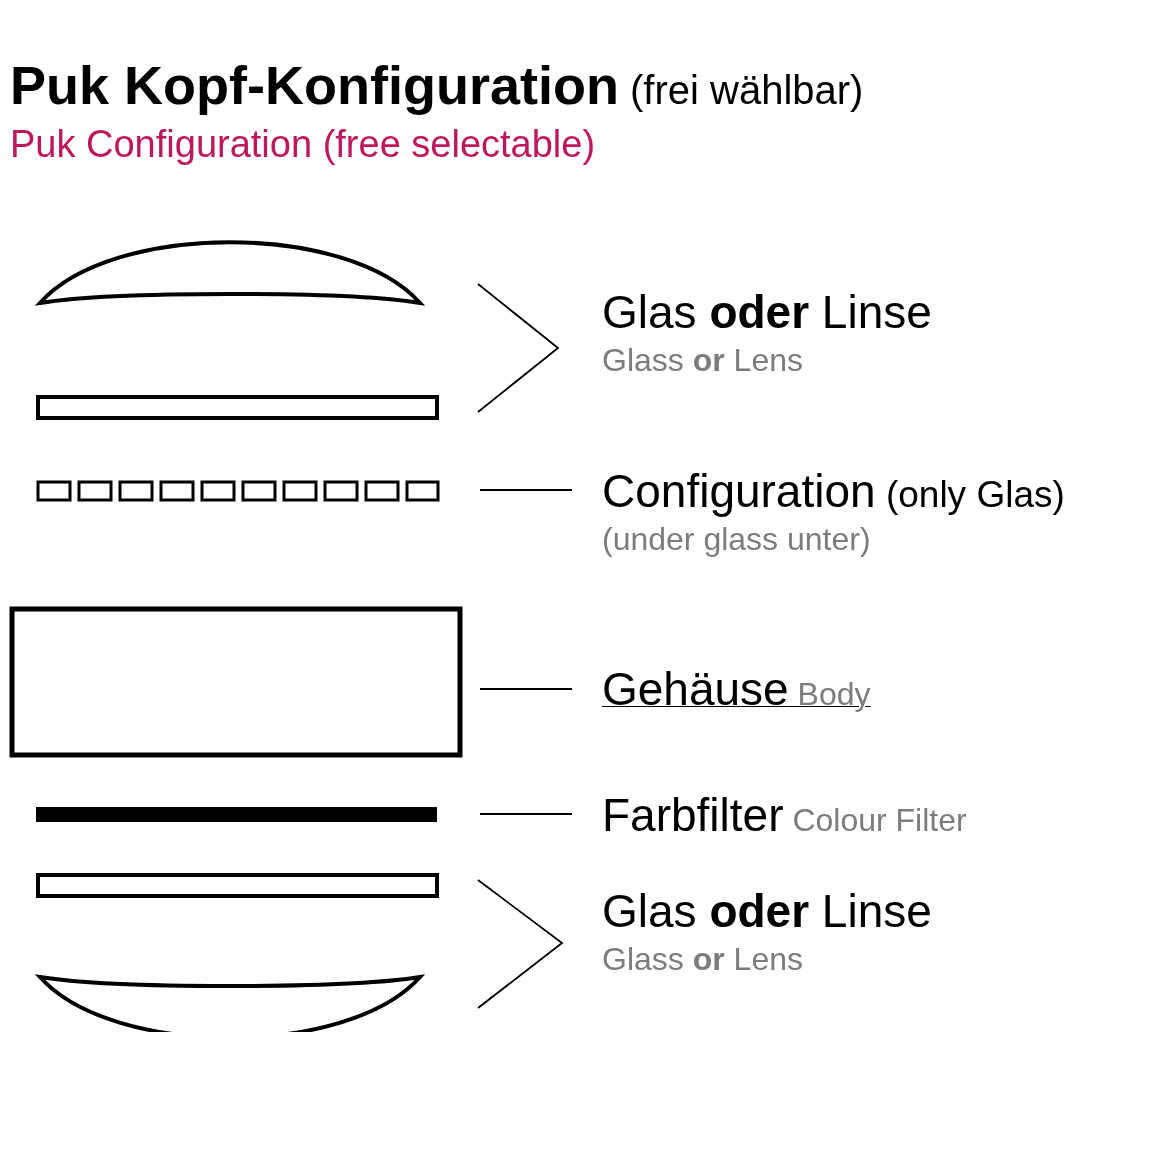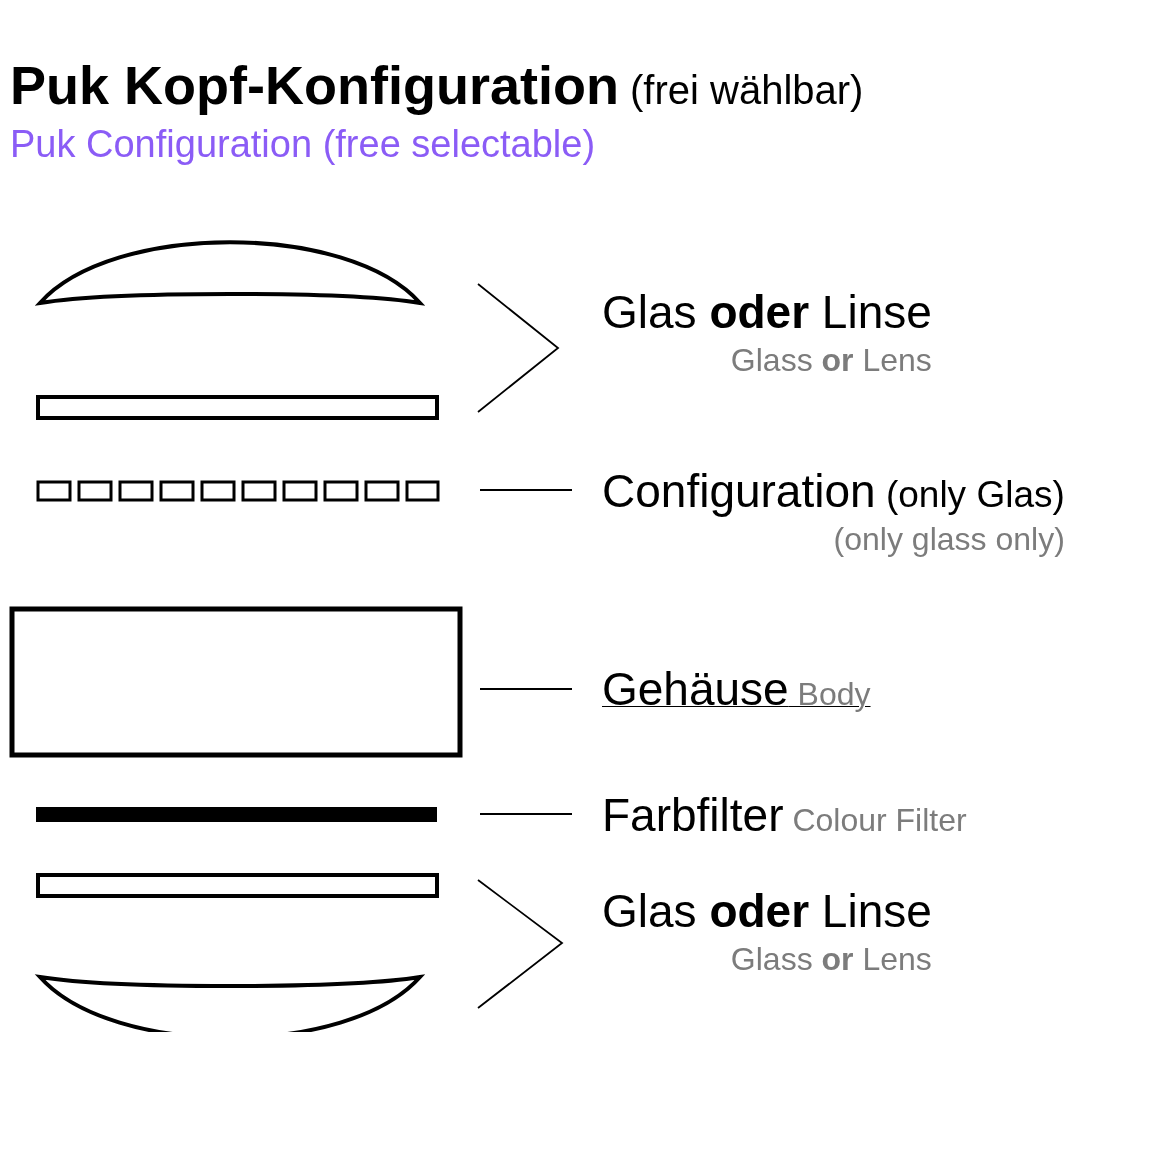--- a/index.html
+++ b/index.html
@@ -27,39 +27,38 @@
     line-height: 1.1;
     color: #000000;
     white-space: nowrap;
   }
   .t-main { font-weight: 700; }
   .t-suffix { font-weight: 400; font-size: 40px; }
   .subtitle {
     margin-top: 8px;
     font-size: 38px;
     font-weight: 400;
-    color: #8b5cf6;
+    color: #be185d;
     white-space: nowrap;
   }
   .diagram {
     position: absolute;
     left: 0; top: 0;
     width: 1160px;
     height: 1160px;
   }
   .shape { fill: #ffffff; stroke: #000000; stroke-width: 4; }
   .shape-thick { fill: #ffffff; stroke: #000000; stroke-width: 5; }
   .shape-thin { fill: #ffffff; stroke: #000000; stroke-width: 3; }
   .shape-solid { fill: #000000; stroke: none; }
   .conn { fill: none; stroke: #000000; stroke-width: 1.8; }
   .label {
     position: absolute;
     color: #000000;
     white-space: nowrap;
-    text-align: right;
   }
   .de { font-size: 46px; line-height: 1.14; color: #000000; }
   .de .bold { font-weight: 700; }
   .de .note { font-size: 37px; }
   .en { font-size: 32px; line-height: 1.4; color: #7c7c7c; }
   .en .bold { font-weight: 700; }
 </style>
 </head>
 <body>
 
@@ -104,21 +103,21 @@
     <polyline class="conn" points="478,880 562,943 478,1008"></polyline>
   </svg>
 
   <div class="label" style="left:602px; top:286px;">
     <div class="de"><span>Glas </span><span class="bold">oder</span><span> Linse</span></div>
     <div class="en"><span>Glass </span><span class="bold">or</span><span> Lens</span></div>
   </div>
 
   <div class="label" style="left:602px; top:465px;">
     <div class="de"><span>Configuration</span><span class="note"> (only Glas)</span></div>
-    <div class="en">(only glass only)</div>
+    <div class="en">(under glass unter)</div>
   </div>
 
   <div class="label" style="left:602px; top:663px;text-decoration:underline;">
     <span class="de">Gehäuse</span><span class="en"> Body</span>
   </div>
 
   <div class="label" style="left:602px; top:789px;">
     <span class="de">Farbfilter</span><span class="en"> Colour Filter</span>
   </div>
 

